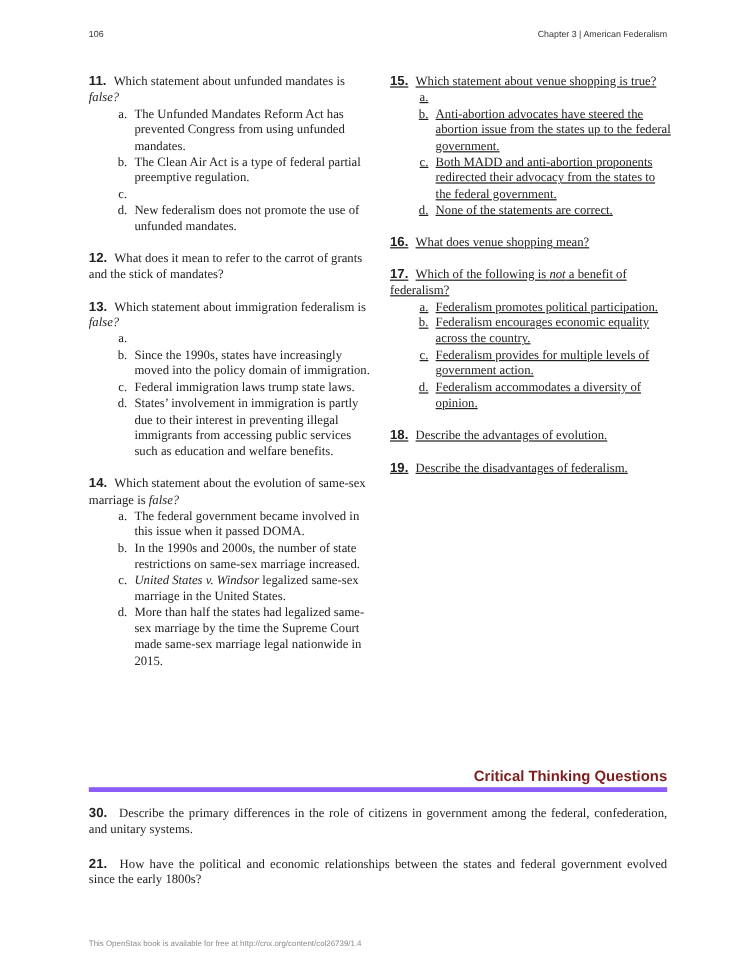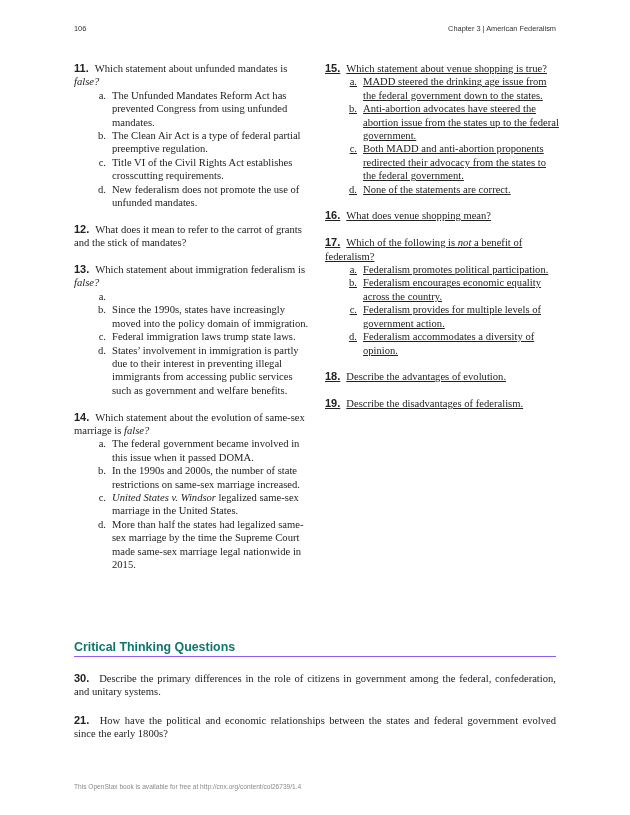--- a/index.html
+++ b/index.html
@@ -65,23 +65,24 @@
     }
     .opt-text em { font-style: italic; }
     .section-heading {
       position: absolute;
       top: 640px;
       left: 74px;
       width: 482px;
       font-family: "Liberation Sans", sans-serif;
       font-weight: bold;
       font-size: 12.4px;
-      color: #0f766e;
+      color: #7f1d1d;
       padding-bottom: 2px;
-      border-bottom: 1px solid #8b5cf6;
+      border-bottom: 4px solid #8b5cf6;
+      text-align: right;
     }
     .ct-block {
       position: absolute;
       left: 74px;
       width: 482px;
       font-family: "Liberation Serif", serif;
       font-size: 10.6px;
       line-height: 13.4px;
       text-align: justify;
     }
@@ -111,21 +112,20 @@
         <li>
           <span class="opt-letter">a.</span>
           <span class="opt-text"><span>The Unfunded Mandates Reform Act has prevented Congress from using unfunded mandates.</span></span>
         </li>
         <li>
           <span class="opt-letter">b.</span>
           <span class="opt-text"><span>The Clean Air Act is a type of federal partial preemptive regulation.</span></span>
         </li>
         <li>
           <span class="opt-letter">c.</span>
-          <span class="opt-text"><span>Title VI of the Civil Rights Act establishes crosscutting requirements.</span></span>
         </li>
         <li>
           <span class="opt-letter">d.</span>
           <span class="opt-text"><span>New federalism does not promote the use of unfunded mandates.</span></span>
         </li>
       </ul>
     </div>
     <div class="question">
       <div><span class="q-num">12.</span><span class="q-text"><span>What does it mean to refer to the carrot of grants and the stick of mandates?</span></span></div>
     </div>
@@ -138,21 +138,21 @@
         <li>
           <span class="opt-letter">b.</span>
           <span class="opt-text"><span>Since the 1990s, states have increasingly moved into the policy domain of immigration.</span></span>
         </li>
         <li>
           <span class="opt-letter">c.</span>
           <span class="opt-text"><span>Federal immigration laws trump state laws.</span></span>
         </li>
         <li>
           <span class="opt-letter">d.</span>
-          <span class="opt-text"><span>States’ involvement in immigration is partly due to their interest in preventing illegal immigrants from accessing public services such as government and welfare benefits.</span></span>
+          <span class="opt-text"><span>States’ involvement in immigration is partly due to their interest in preventing illegal immigrants from accessing public services such as education and welfare benefits.</span></span>
         </li>
       </ul>
     </div>
     <div class="question">
       <div><span class="q-num">14.</span><span class="q-text"><span>Which statement about the evolution of same-sex marriage is </span><em>false?</em></span></div>
       <ul class="options">
         <li>
           <span class="opt-letter">a.</span>
           <span class="opt-text"><span>The federal government became involved in this issue when it passed DOMA.</span></span>
         </li>
@@ -170,21 +170,20 @@
         </li>
       </ul>
     </div>
   </div>
 <div class="col col-right" id="right-col">
     <div class="question">
       <div><span class="q-num">15.</span><span class="q-text"><span>Which statement about venue shopping is true?</span></span></div>
       <ul class="options">
         <li>
           <span class="opt-letter">a.</span>
-          <span class="opt-text"><span>MADD steered the drinking age issue from the federal government down to the states.</span></span>
         </li>
         <li>
           <span class="opt-letter">b.</span>
           <span class="opt-text"><span>Anti-abortion advocates have steered the abortion issue from the states up to the federal government.</span></span>
         </li>
         <li>
           <span class="opt-letter">c.</span>
           <span class="opt-text"><span>Both MADD and anti-abortion proponents redirected their advocacy from the states to the federal government.</span></span>
         </li>
         <li>

